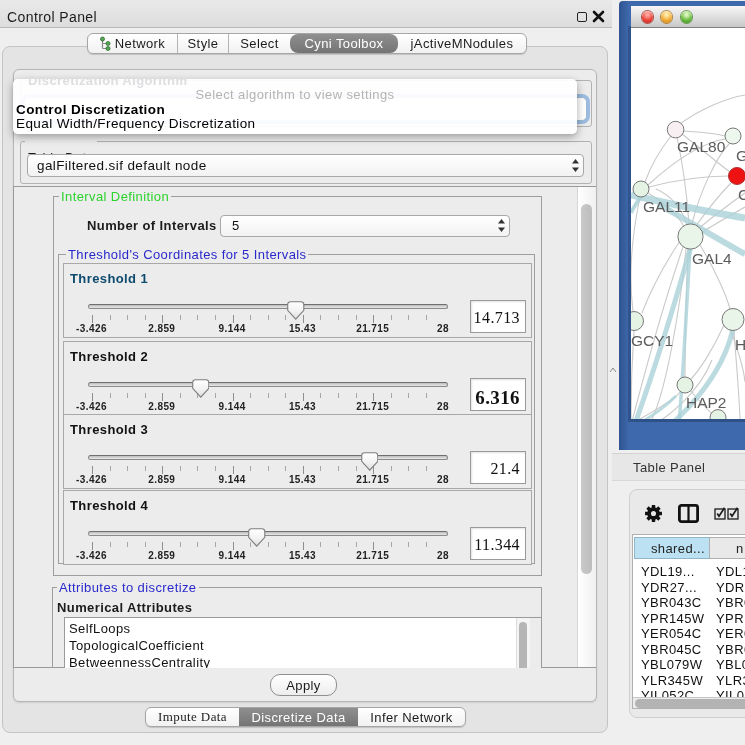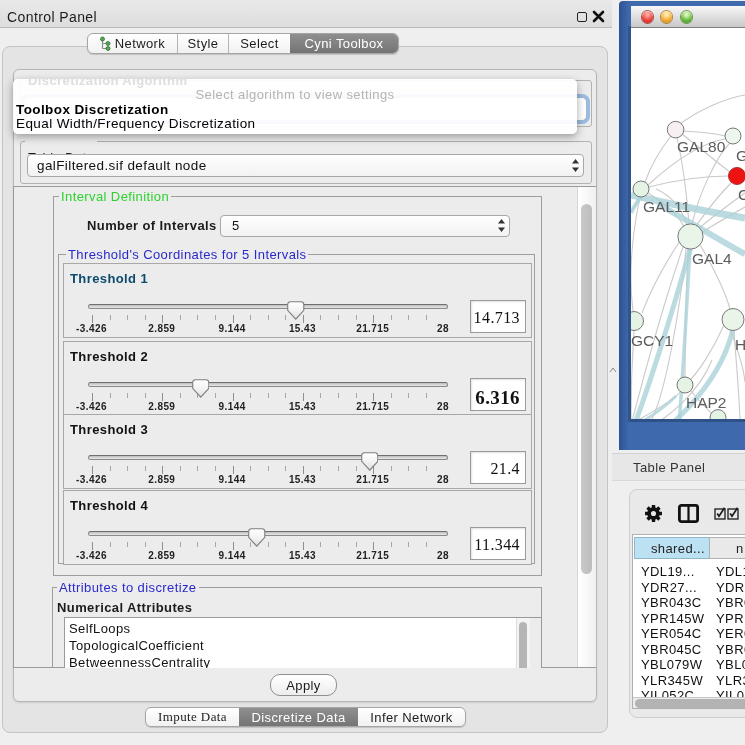--- a/index.html
+++ b/index.html
@@ -27,30 +27,31 @@
     <svg width="11" height="15" viewBox="0 0 11 15" style="margin-right:4px;">
         <path d="M2.5,3.5 V12.5 M2.5,7.5 H7.5 M2.5,12.5 H7.5" stroke="#8a8a8a" stroke-width="1.2" fill="none"></path>
         <circle cx="2.5" cy="3" r="2" fill="#57a957" stroke="#2f6d2f" stroke-width="0.8"></circle>
         <circle cx="8" cy="7.5" r="2" fill="#57a957" stroke="#2f6d2f" stroke-width="0.8"></circle>
         <circle cx="8" cy="12.5" r="2" fill="#57a957" stroke="#2f6d2f" stroke-width="0.8"></circle>
       </svg>
     Network
   </div>
   <div style="width:51px;display:flex;align-items:center;justify-content:center;border-right:1px solid #b5b5b5;font-size:13px;color:#1c1c1c;">Style</div>
   <div style="width:61px;display:flex;align-items:center;justify-content:center;font-size:13px;color:#1c1c1c;">Select</div>
-  <div style="width:108px;display:flex;align-items:center;justify-content:center;font-size:13px;color:#fff;background:linear-gradient(#8f8f8f,#747474);">Cyni Toolbox</div>
+  <div style="width:108px;display:flex;align-items:center;justify-content:center;font-size:13px;color:#fff;background:linear-gradient(#8f8f8f,#747474);border-radius:8px;">Cyni Toolbox</div>
+  <div style="width:128px;display:flex;align-items:center;justify-content:center;font-size:13px;color:#1c1c1c;">jActiveMNodules</div>
 </div>
 
 <div class="abs" style="left:20px;top:80px;width:572px;height:47px;border:1px solid #b2b2b2;border-radius:3px;"></div>
 <div class="abs" style="left:25px;top:73px;font-size:13px;font-weight:bold;color:#dedee1;padding:0 3px;z-index:31;">Discretization Algorithm</div>
 <div class="abs" style="left:24px;top:97px;width:563px;height:24px;background:#fff;border:1px solid #9db8d2;border-radius:5px;box-shadow:0 0 0 3px rgba(90,150,215,0.55);"></div>
 
 <div class="abs" style="left:13px;top:79px;width:564px;height:55px;background:rgba(255,255,255,0.93);border-radius:5px;box-shadow:0 3px 8px rgba(0,0,0,0.35);z-index:30;"></div>
 <div class="abs" style="left:13px;top:87px;width:564px;text-align:center;font-size:13px;color:#b4b4b4;z-index:31;">Select algorithm to view settings</div>
-<div class="abs" style="left:16px;top:102px;font-size:13.5px;font-weight:bold;color:#000;z-index:31;">Toolbox Discretization</div>
+<div class="abs" style="left:16px;top:102px;font-size:13.5px;font-weight:bold;color:#000;z-index:31;">Control Discretization</div>
 <div class="abs" style="left:16px;top:116px;font-size:13.5px;color:#000;z-index:31;">Equal Width/Frequency Discretization</div>
 
 <div class="abs" style="left:20px;top:141px;width:572px;height:43px;border:1px solid #b2b2b2;border-radius:3px;"></div>
 <div class="abs" style="left:25px;top:134px;font-size:13px;color:#1c1c1c;background:#ececec;padding:16px 3px;">Table Data</div>
 <div class="abs" style="left:27px;top:154px;width:557px;height:23px;background:linear-gradient(#ffffff,#f2f2f2);border:1px solid #a8a8a8;border-radius:4px;"></div>
 <div class="abs" style="left:37px;top:158px;font-size:13.5px;color:#111;">galFiltered.sif default node</div>
 <svg class="abs" style="left:571px;top:158px;" width="9" height="15" viewBox="0 0 9 15">
     <path d="M4.5,1 L8,5.4 H1 Z" fill="#333"></path>
     <path d="M4.5,14 L1,9.6 H8 Z" fill="#333"></path>
   </svg>

